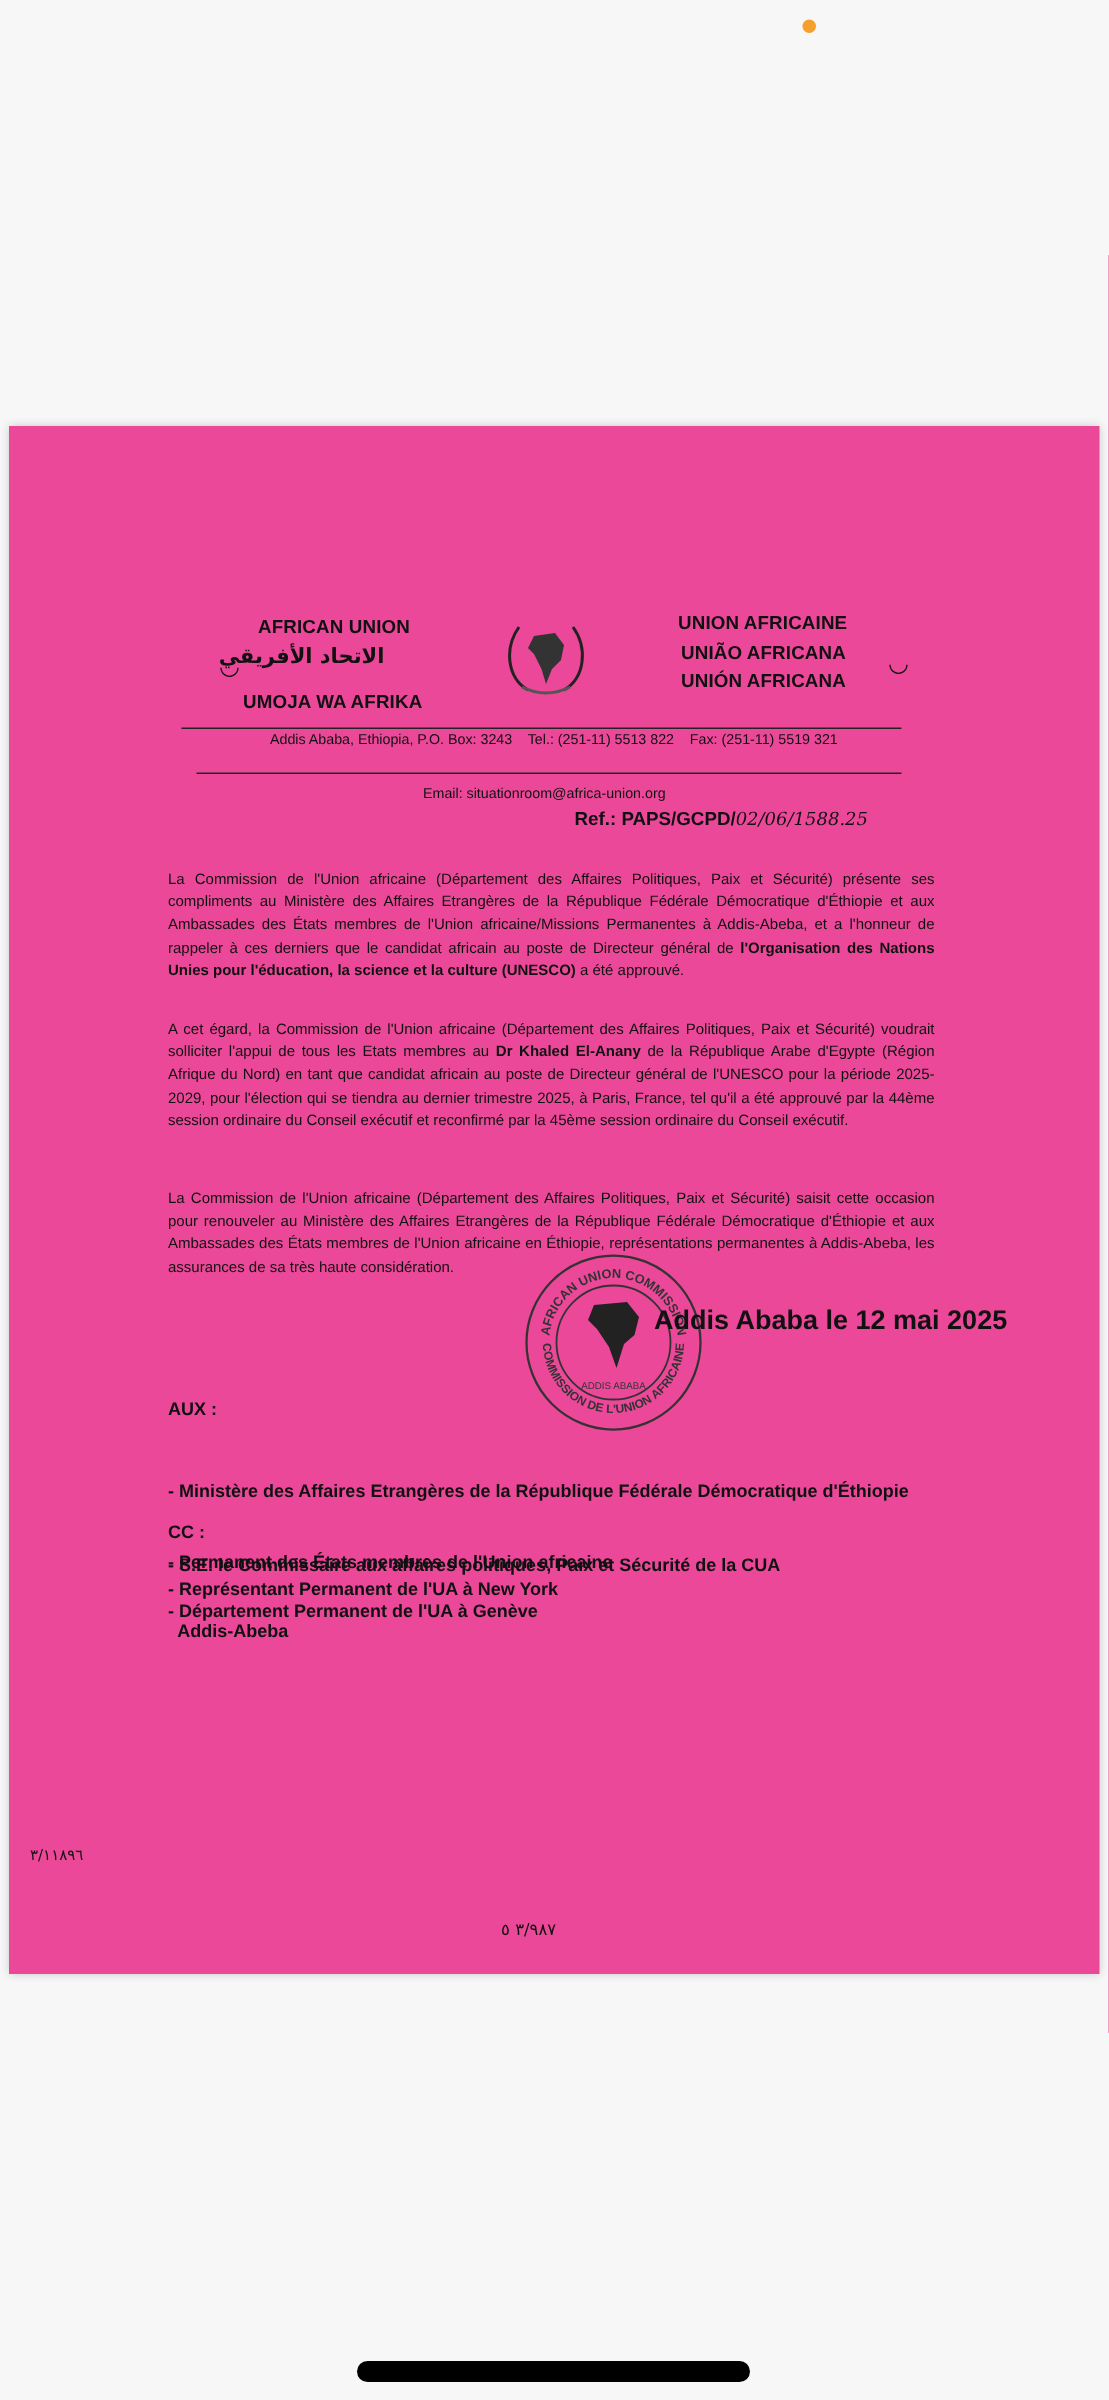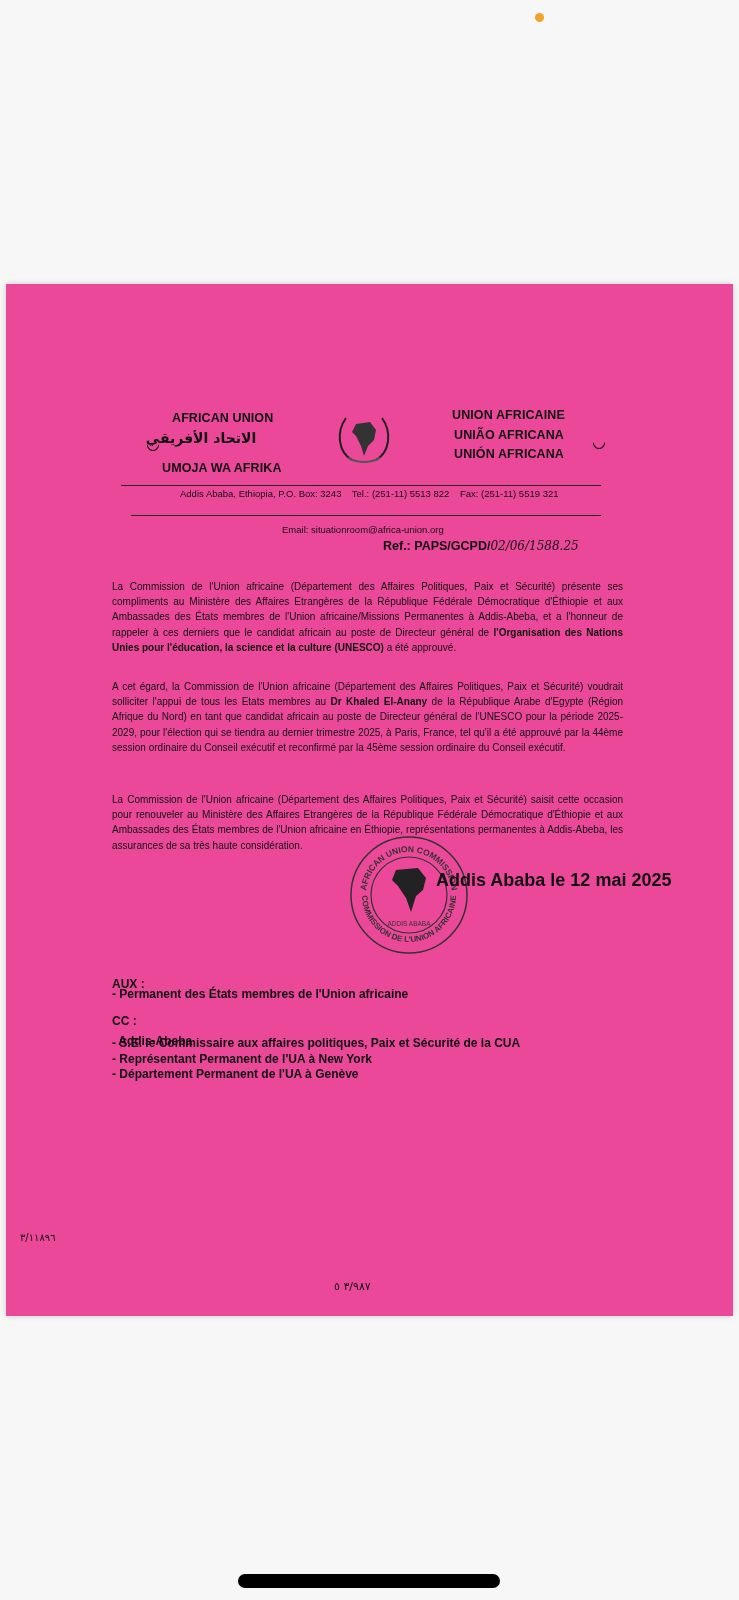--- a/index.html
+++ b/index.html
@@ -77,22 +77,23 @@
     <circle cx="61" cy="61" r="58" fill="none" stroke="#333" stroke-width="1.5"></circle>
     <circle cx="61" cy="61" r="38" fill="none" stroke="#333" stroke-width="1.2"></circle>
     <text font-size="8.5" font-family="Liberation Sans, sans-serif" fill="#333" font-weight="bold"><textPath href="#arcTop" startOffset="50%" text-anchor="middle">AFRICAN UNION COMMISSION</textPath></text>
     <text font-size="8" font-family="Liberation Sans, sans-serif" fill="#333" font-weight="bold"><textPath href="#arcBot" startOffset="50%" text-anchor="middle">COMMISSION DE L'UNION AFRICAINE</textPath></text>
     <path d="M48 36 L70 34 L78 44 L75 56 L68 62 L63 78 L58 64 L50 52 L44 46 Z" fill="#222"></path>
     <text x="61" y="92" font-size="6.5" text-anchor="middle" fill="#333" font-family="Liberation Sans, sans-serif">ADDIS ABABA</text>
   </svg>
 
   <div class="abs bold" style="left:430px;top:586px;font-size:18px;">Addis Ababa le 12 mai 2025</div>
 
-  <div class="list" style="top:648px;margin-top:45px;">AUX :</div>
+  <div class="list" style="top:648px;">AUX :</div>
   <div class="list" style="top:672px;white-space:pre;">
+    <div>- Ministère des Affaires Etrangères de la République Fédérale Démocratique d'Éthiopie</div>
     <div>- Permanent des États membres de l'Union africaine</div>
     <div>  Addis-Abeba</div>
   </div>
 
   <div class="list" style="top:730px;">CC :</div>
   <div class="list" style="top:752px;">
     <div>- S.E. le Commissaire aux affaires politiques, Paix et Sécurité de la CUA</div>
     <div>- Représentant Permanent de l'UA à New York</div>
     <div>- Département Permanent de l'UA à Genève</div>
   </div>

